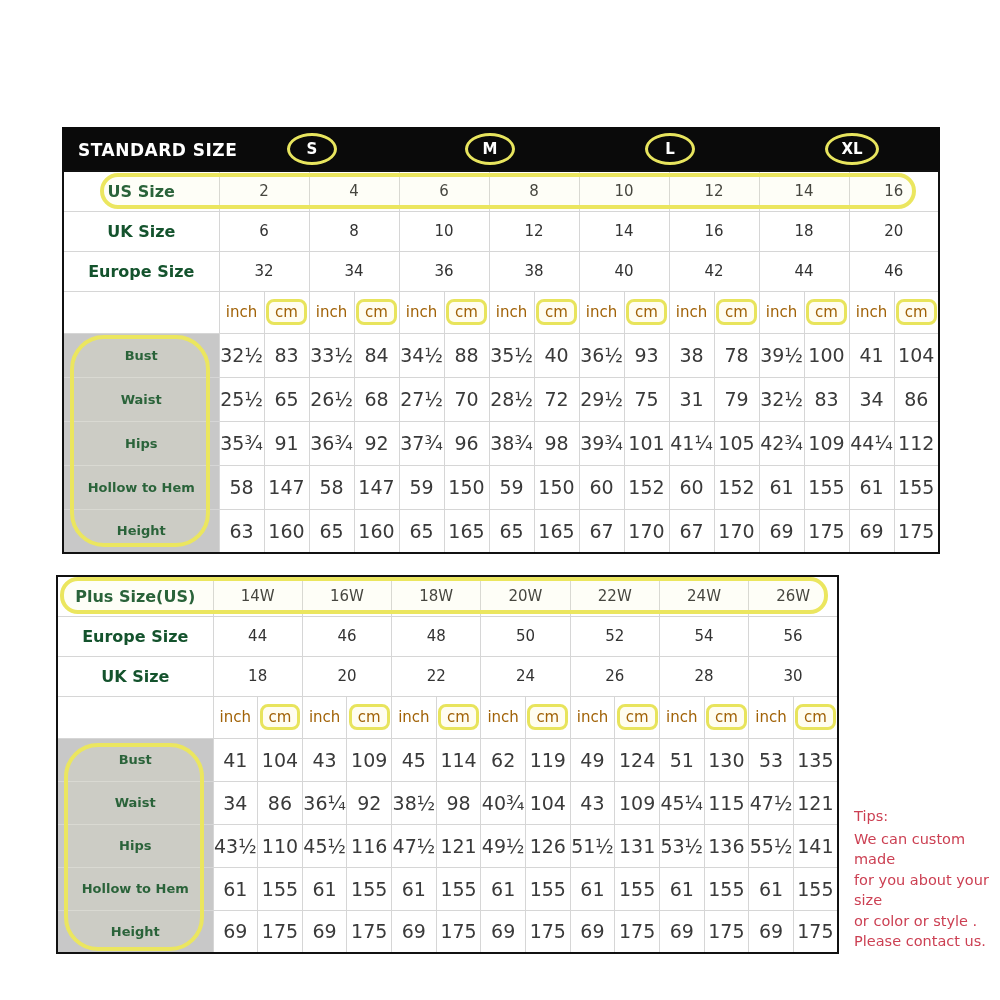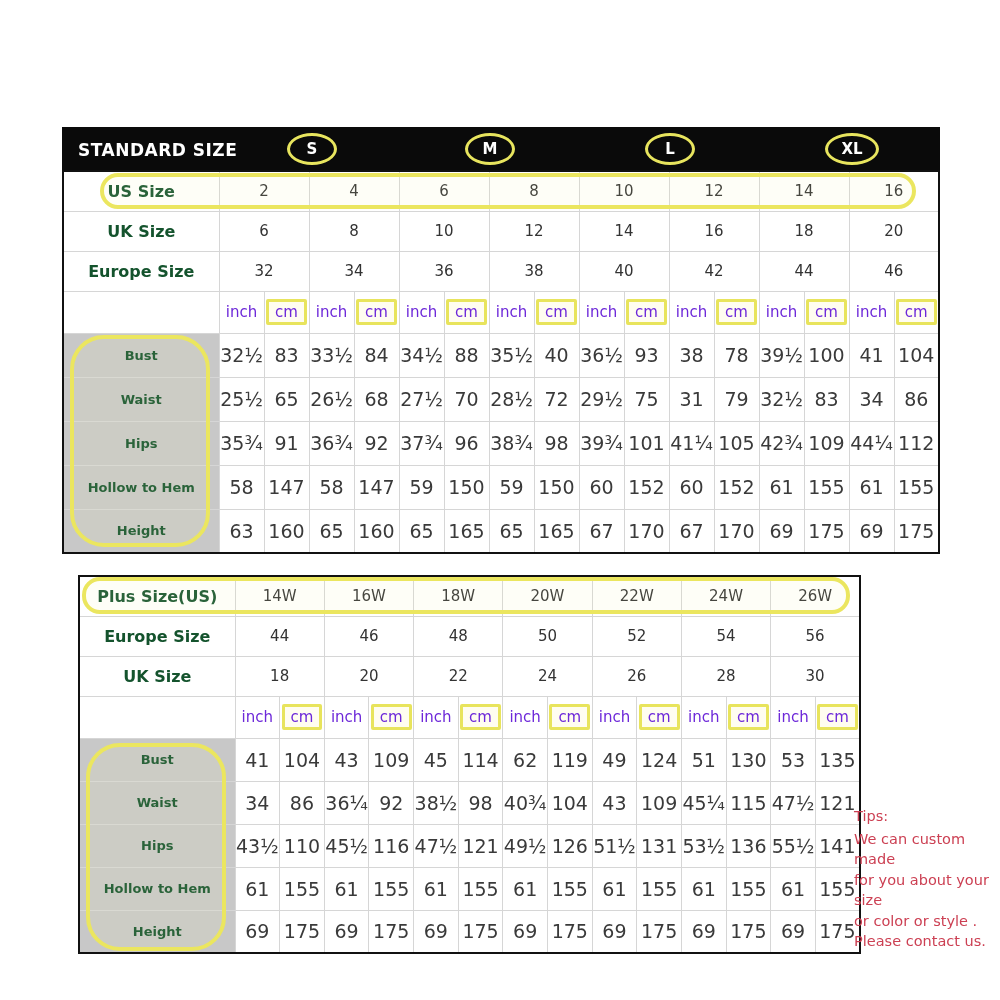--- a/index.html
+++ b/index.html
@@ -1,20 +1,20 @@
 <!DOCTYPE html>
 <html><head>
 <meta charset="utf-8">
 <style>
   html,body{margin:0;padding:0;background:#ffffff;}
   body{width:1000px;height:1000px;position:relative;font-family:"DejaVu Sans","Liberation Sans",sans-serif;overflow:hidden;}
 
   .tbl-wrap{position:absolute;margin-top:42px;}
   #std-wrap{left:62px;top:85px;width:878px;}
-  #plus-wrap{left:78px;top:533px;width:783px;}
+  #plus-wrap{left:56px;top:533px;width:783px;}
 
   .header-bar{position:relative;height:43px;background:#0a0a0a;border:2px solid #0a0a0a;border-bottom:none;box-sizing:border-box;display:flex;align-items:center;}
   .header-title{color:#ffffff;font-weight:bold;font-size:17px;letter-spacing:0.5px;padding-left:14px;}
   .ellipse{position:absolute;top:4px;height:32px;border:3px solid #e8e55e;border-radius:50%;display:flex;align-items:center;justify-content:center;color:#ffffff;font-weight:bold;font-size:15px;box-sizing:border-box;}
   .ell-0{left:223px;width:50px;}
   .ell-1{left:401px;width:50px;}
   .ell-2{left:581px;width:50px;}
   .ell-3{left:761px;width:54px;}
 
   table{border-collapse:collapse;table-layout:fixed;border:2px solid #111111;background:#ffffff;}
@@ -23,25 +23,25 @@
   td{border:1px solid #d6d6d6;text-align:center;vertical-align:middle;padding:0;overflow:hidden;white-space:nowrap;}
 
   tr.size-row{height:40px;}
   tr.unit-row{height:42px;}
   #std-table tr.measure-row{height:44px;}
   #plus-table tr.measure-row{height:43px;}
 
   td.lbl{font-weight:bold;color:#14532d;font-size:16px;}
   td.gray{background:#c8c8c8;}
   tr.size-row td.val{font-size:15px;color:#333333;}
-  tr.unit-row td{font-size:15px;color:#6d28d9;}
+  tr.unit-row td{font-size:15px;color:#a16207;}
   tr.measure-row td.val{font-size:19px;color:#3a3a3a;}
   tr.measure-row td.lbl{font-size:13px;}
 
-  .cmbox{display:inline-block;border:3px solid #e8e45c;border-radius:2px;padding:1px 6px;background:#fffdf0;}
+  .cmbox{display:inline-block;border:3px solid #e8e45c;border-radius:8px;padding:1px 6px;background:#fffdf0;}
 
   .hl{position:absolute;border:4px solid #ebe65f;border-radius:20px;background:rgba(250,246,180,0.10);pointer-events:none;box-sizing:border-box;}
   #hl-us{left:38px;top:46px;width:816px;height:36px;border-radius:18px;}
   #hl-std-labels{left:8px;top:208px;width:140px;height:212px;border-radius:34px;}
   #hl-plus{left:4px;top:2px;width:768px;height:37px;border-radius:18px;}
   #hl-plus-labels{left:8px;top:168px;width:140px;height:208px;border-radius:34px;}
 
   #tips{position:absolute;left:854px;top:806px;width:150px;color:#cc4053;font-size:14.5px;line-height:1.42;}
   #tips .tips-title{margin-bottom:2px;}
 </style>

